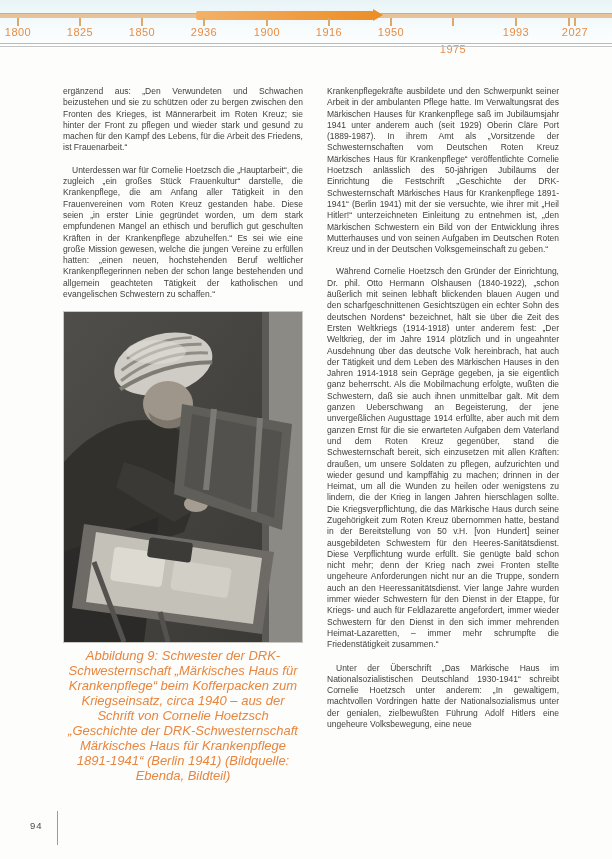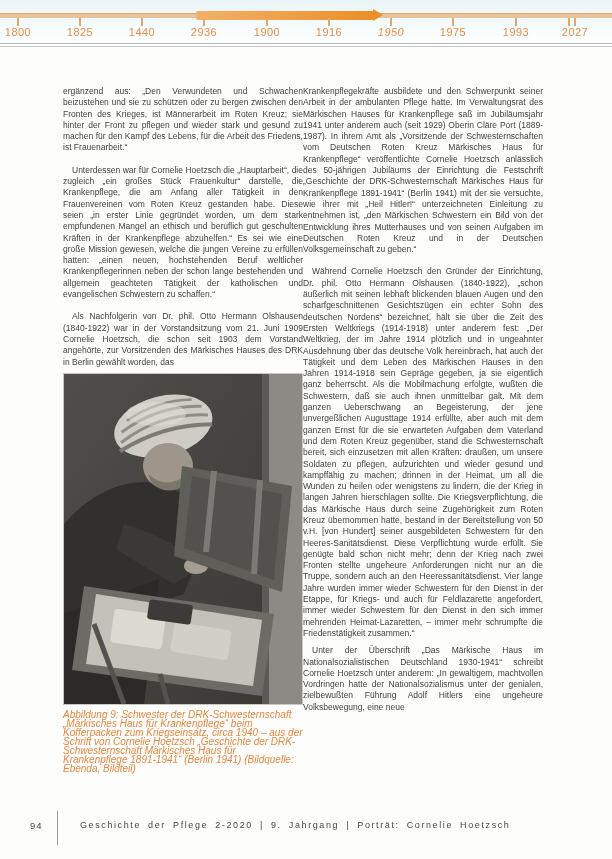--- a/index.html
+++ b/index.html
@@ -27,33 +27,33 @@
     border-left:10px solid var(--arrow-dark);
     border-top:6.5px solid transparent;border-bottom:6.5px solid transparent;}
   .tl-tick{position:absolute;top:18px;width:2px;height:8px;background:#dda86c;transform:translateX(-1px);}
   .tl-year{position:absolute;top:26px;transform:translateX(-50%);
     font-size:11px;letter-spacing:0.5px;color:var(--accent);
     font-family:"Liberation Sans","DejaVu Sans",sans-serif;}
   .tl-rules{position:absolute;top:43px;left:0;width:612px;height:4px;
     border-top:1px solid #b9b9b9;border-bottom:1px solid #c4c4c4;}
 
   
-  .content{position:absolute;top:86px;left:63px;width:496px;display:flex;gap:0;}
+  .content{position:absolute;top:86px;left:63px;width:496px;display:flex;gap:24px;}
   .col{width:240px;font-size:8.5px;line-height:11.3px;text-align:justify;
     color:var(--ink);}
   .col p{margin:0 0 11px 0;}
   .col p.indent{text-indent:9px;}
-  .col p.no-gap{margin-bottom:6px;}
+  .col p.no-gap{margin-bottom:12px;}
   .col p.last{margin-bottom:0;}
 
   
   figure{width:240px;margin:5px 0 5px 0;border:1px solid #c9c8c3;
     background:#4a4946;line-height:0;}
-  figcaption{font-size:10px;line-height:9px;font-style:italic;
-    color:var(--caption);text-align:left;}
+  figcaption{font-size:13px;line-height:15px;font-style:italic;
+    color:var(--caption);text-align:center;}
 
   
   .footer{position:absolute;left:0;bottom:14px;width:528px;height:34px;}
   .pagenum{position:absolute;left:30px;top:9px;font-size:9.5px;
     letter-spacing:1px;color:#4a4a4a;}
   .vrule{position:absolute;left:57px;top:0;width:1px;height:34px;background:#9a9a9a;}
   .journal{position:absolute;left:80px;top:9px;font-size:9px;
     letter-spacing:1.6px;word-spacing:3px;color:#474747;}
 </style>
 </head>
@@ -65,46 +65,45 @@
     <div class="tl-bar"></div>
     <div class="tl-highlight">
       <div class="tl-arrowhead"></div>
     </div>
     <div id="tl-scale">
         <div class="tl-tick" style="left: 18px;"></div>
         <div class="tl-year" style="left: 18px;">1800</div>
         <div class="tl-tick" style="left: 80px;"></div>
         <div class="tl-year" style="left: 80px;">1825</div>
         <div class="tl-tick" style="left: 142px;"></div>
-        <div class="tl-year" style="left: 142px;">1440</div>
+        <div class="tl-year" style="left: 142px;">1850</div>
         <div class="tl-tick" style="left: 204px;"></div>
         <div class="tl-year" style="left: 204px;">2936</div>
         <div class="tl-tick" style="left: 267px;"></div>
         <div class="tl-year" style="left: 267px;">1900</div>
         <div class="tl-tick" style="left: 329px;"></div>
         <div class="tl-year" style="left: 329px;">1916</div>
         <div class="tl-tick" style="left: 391px;"></div>
-        <div class="tl-year" style="left: 391px; font-style: italic;">1950</div>
+        <div class="tl-year" style="left: 391px;">1950</div>
         <div class="tl-tick" style="left: 453px;"></div>
-        <div class="tl-year" style="left: 453px;">1975</div>
+        <div class="tl-year" style="left: 453px; margin-top: 17px;">1975</div>
         <div class="tl-tick" style="left: 516px;"></div>
         <div class="tl-year" style="left: 516px;">1993</div>
         <div class="tl-tick" style="left: 575px;"></div>
         <div class="tl-tick" style="left: 569px;"></div>
         <div class="tl-year" style="left: 575px;">2027</div>
       </div>
     <div class="tl-rules"></div>
   </header>
 
   <main class="content">
 
     <section class="col">
       <p>ergänzend aus: „Den Verwundeten und Schwachen beizustehen und sie zu schützen oder zu bergen zwischen den Fronten des Krieges, ist Männerarbeit im Roten Kreuz; sie hinter der Front zu pflegen und wieder stark und gesund zu machen für den Kampf des Lebens, für die Arbeit des Friedens, ist Frauenarbeit.“</p>
       <p class="indent">Unterdessen war für Cornelie Hoetzsch die „Hauptarbeit“, die zugleich „ein großes Stück Frauenkultur“ darstelle, die Krankenpflege, die am Anfang aller Tätigkeit in den Frauenvereinen vom Roten Kreuz gestanden habe. Diese seien „in erster Linie gegründet worden, um dem stark empfundenen Mangel an ethisch und beruflich gut geschulten Kräften in der Krankenpflege abzuhelfen.“ Es sei wie eine große Mission gewesen, welche die jungen Vereine zu erfüllen hatten: „einen neuen, hochstehenden Beruf weltlicher Krankenpflegerinnen neben der schon lange bestehenden und allgemein geachteten Tätigkeit der katholischen und evangelischen Schwestern zu schaffen.“</p>
-      <p class="indent last">Als Nachfolgerin von Dr. phil. Otto Hermann Olshausen (1840-1922) war in der Vorstandsitzung vom 21. Juni 1909 Cornelie Hoetzsch, die schon seit 1903 dem Vorstand angehörte, zur Vorsitzenden des Märkisches Hauses des DRK in Berlin gewählt worden, das</p>
 
       <figure>
         <svg width="238" height="330" viewBox="0 0 238 330" xmlns="http://www.w3.org/2000/svg">
 
           <rect x="0" y="0" width="238" height="330" fill="#474643"></rect>
           <rect x="0" y="0" width="238" height="330" fill="url(#shade)"></rect>
           <defs>
             <linearGradient id="shade" x1="0" y1="0" x2="1" y2="1">
               <stop offset="0" stop-color="#514f4c" stop-opacity="0.9"></stop>
               <stop offset="1" stop-color="#373633" stop-opacity="0.9"></stop>
@@ -155,16 +154,15 @@
       <p>Krankenpflegekräfte ausbildete und den Schwerpunkt seiner Arbeit in der ambulanten Pflege hatte. Im Verwaltungsrat des Märkischen Hauses für Krankenpflege saß im Jubiläumsjahr 1941 unter anderem auch (seit 1929) Oberin Cläre Port (1889-1987). In ihrem Amt als „Vorsitzende der Schwesternschaften vom Deutschen Roten Kreuz Märkisches Haus für Krankenpflege“ veröffentlichte Cornelie Hoetzsch anlässlich des 50-jährigen Jubiläums der Einrichtung die Festschrift „Geschichte der DRK-Schwesternschaft Märkisches Haus für Krankenpflege 1891-1941“ (Berlin 1941) mit der sie versuchte, wie ihrer mit „Heil Hitler!“ unterzeichneten Einleitung zu entnehmen ist, „den Märkischen Schwestern ein Bild von der Entwicklung ihres Mutterhauses und von seinen Aufgaben im Deutschen Roten Kreuz und in der Deutschen Volksgemeinschaft zu geben.“</p>
       <p class="indent no-gap">Während Cornelie Hoetzsch den Gründer der Einrichtung, Dr. phil. Otto Hermann Olshausen (1840-1922), „schon äußerlich mit seinen lebhaft blickenden blauen Augen und den scharfgeschnittenen Gesichtszügen ein echter Sohn des deutschen Nordens“ bezeichnet, hält sie über die Zeit des Ersten Weltkriegs (1914-1918) unter anderem fest: „Der Weltkrieg, der im Jahre 1914 plötzlich und in ungeahnter Ausdehnung über das deutsche Volk hereinbrach, hat auch der Tätigkeit und dem Leben des Märkischen Hauses in den Jahren 1914-1918 sein Gepräge gegeben, ja sie eigentlich ganz beherrscht. Als die Mobilmachung erfolgte, wußten die Schwestern, daß sie auch ihnen unmittelbar galt. Mit dem ganzen Ueberschwang an Begeisterung, der jene unvergeßlichen Augusttage 1914 erfüllte, aber auch mit dem ganzen Ernst für die sie erwarteten Aufgaben dem Vaterland und dem Roten Kreuz gegenüber, stand die Schwesternschaft bereit, sich einzusetzen mit allen Kräften: draußen, um unsere Soldaten zu pflegen, aufzurichten und wieder gesund und kampffähig zu machen; drinnen in der Heimat, um all die Wunden zu heilen oder wenigstens zu lindern, die der Krieg in langen Jahren hierschlagen sollte. Die Kriegsverpflichtung, die das Märkische Haus durch seine Zugehörigkeit zum Roten Kreuz übernommen hatte, bestand in der Bereitstellung von 50 v.H. [von Hundert] seiner ausgebildeten Schwestern für den Heeres-Sanitätsdienst. Diese Verpflichtung wurde erfüllt. Sie genügte bald schon nicht mehr; denn der Krieg nach zwei Fronten stellte ungeheure Anforderungen nicht nur an die Truppe, sondern auch an den Heeressanitätsdienst. Vier lange Jahre wurden immer wieder Schwestern für den Dienst in der Etappe, für Kriegs- und auch für Feldlazarette angefordert, immer wieder Schwestern für den Dienst in den sich immer mehrenden Heimat-Lazaretten, – immer mehr schrumpfte die Friedenstätigkeit zusammen.“</p>
       <p class="indent last">Unter der Überschrift „Das Märkische Haus im Nationalsozialistischen Deutschland 1930-1941“ schreibt Cornelie Hoetzsch unter anderem: „In gewaltigem, machtvollen Vordringen hatte der Nationalsozialismus unter der genialen, zielbewußten Führung Adolf Hitlers eine ungeheure Volksbewegung, eine neue</p>
     </section>
 
   </main>
 
   <footer class="footer">
     <span class="pagenum">94</span>
     <span class="vrule"></span>
-    <span class="journal">Geschichte der Pflege 2-2020 | 9. Jahrgang | Porträt: Cornelie Hoetzsch</span>
   </footer>
 
 </div>
 
 </body></html>

